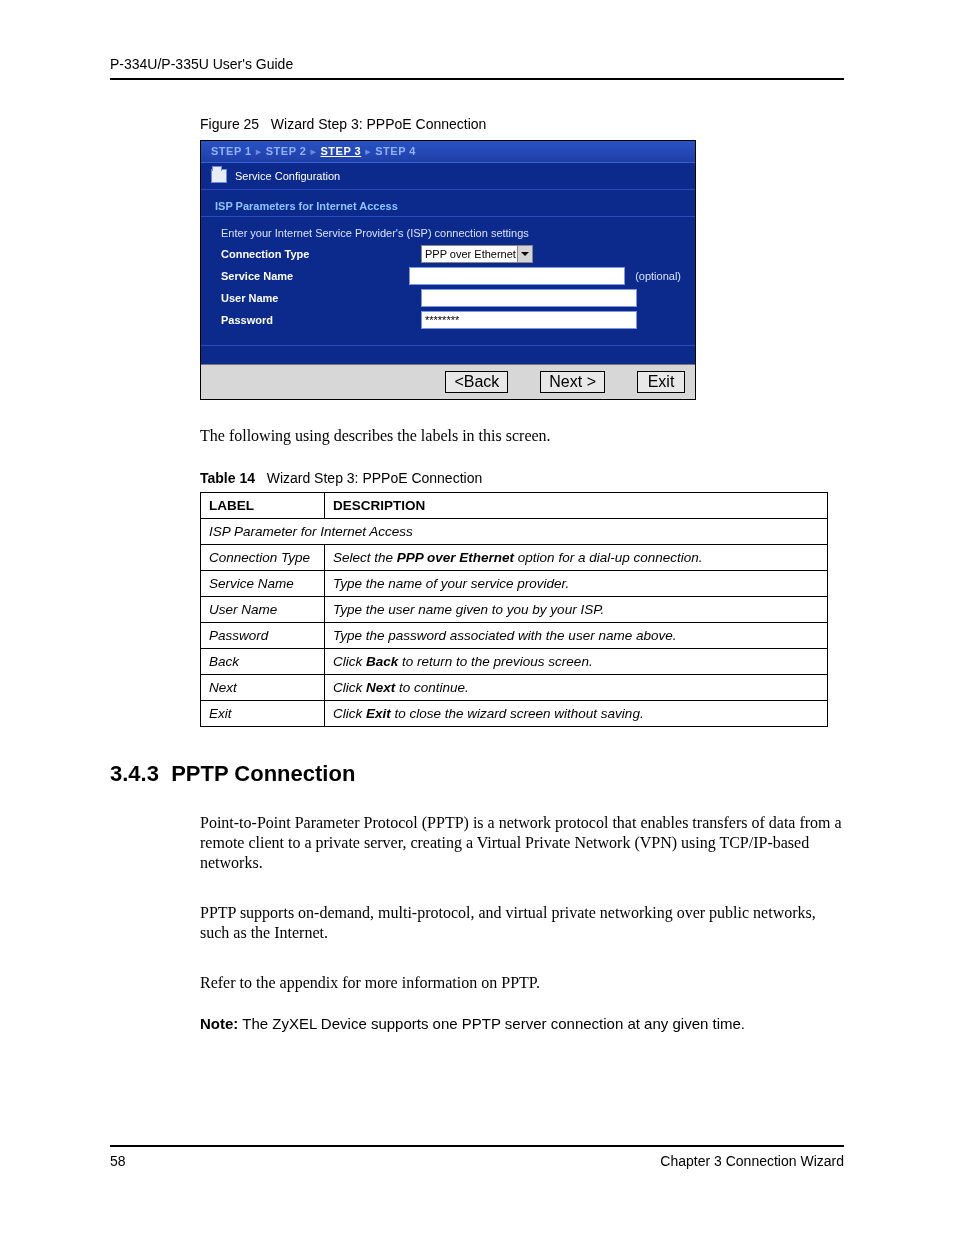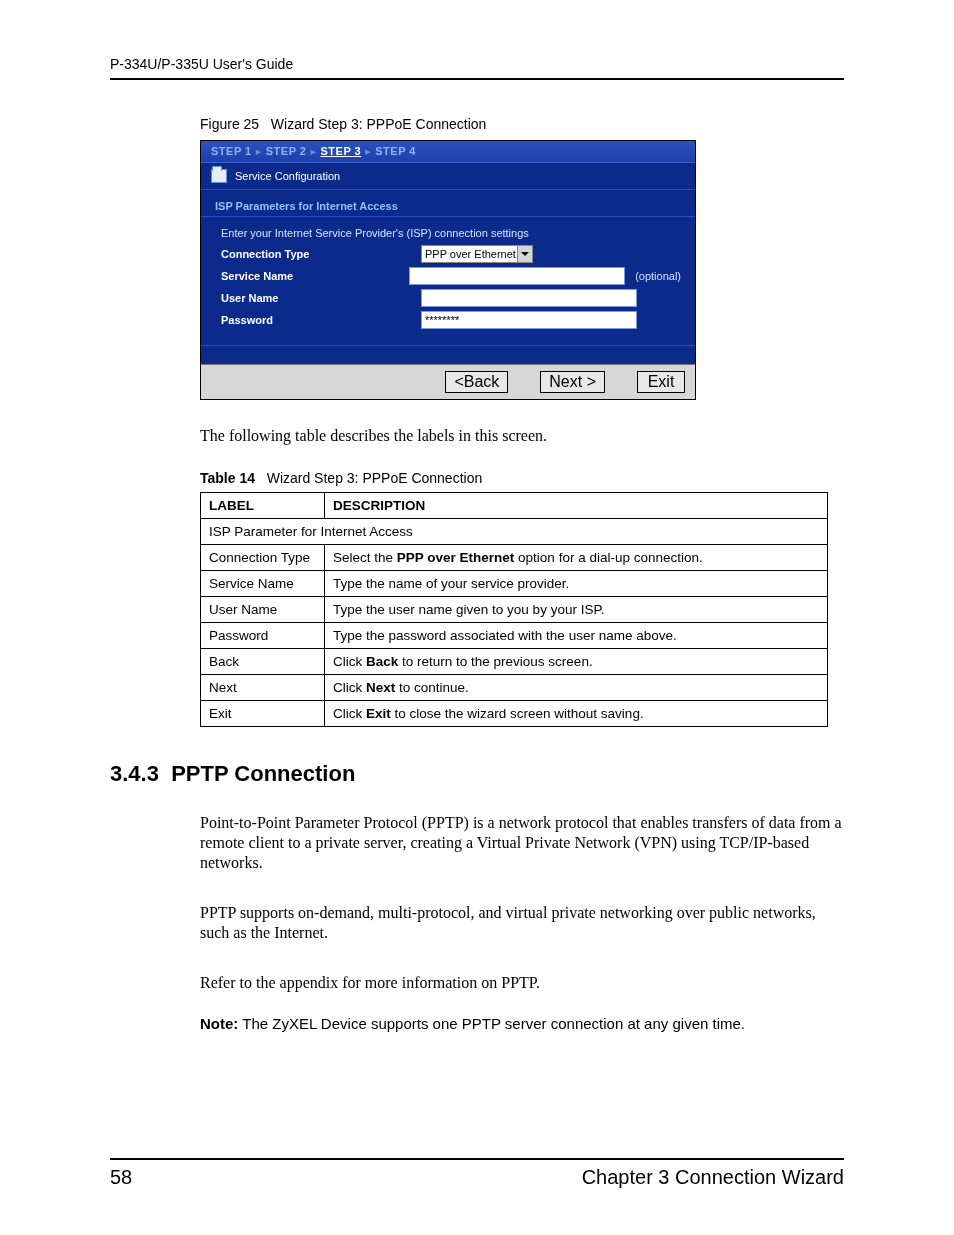--- a/index.html
+++ b/index.html
@@ -196,45 +196,46 @@
   table.label-table th {
     text-align: left;
     border: 1px solid #000;
     padding: 5px 8px;
     font-weight: bold;
   }
   table.label-table td {
     border: 1px solid #000;
     padding: 5px 8px;
     vertical-align: top;
+    font-style: italic;
   }
   .span-row td { padding: 5px 8px; }
   h2.section-heading {
     font-family: Arial, Helvetica, sans-serif;
     font-size: 22px;
     font-weight: bold;
     margin: 34px 0 0 0;
   }
   .note-line {
     font-family: Arial, Helvetica, sans-serif;
     font-size: 15px;
     margin: 22px 0 0 90px;
   }
   .note-line .bold { font-weight: bold; }
   .footer {
     position: absolute;
     left: 110px;
     right: 110px;
-    bottom: 46px;
+    bottom: 66px;
     border-top: 2px solid #000;
     padding-top: 6px;
     display: flex;
     justify-content: space-between;
     font-family: Arial, Helvetica, sans-serif;
-    font-size: 20px;
+    font-size: 14px;
   }
 </style>
 </head>
 <body>
 
 <div class="header-line">P-334U/P-335U User's Guide</div>
 
 <div class="fig-caption">
   <span class="bold">Figure 25</span>&nbsp;&nbsp;&nbsp;<span>Wizard Step 3: PPPoE Connection</span>
 </div>
@@ -285,21 +286,21 @@
 
     <hr class="wizard-hr">
   </div>
   <div class="wizard-footer">
     <div class="wizard-btn">&lt;Back</div>
     <div class="wizard-btn">Next &gt;</div>
     <div class="wizard-btn">Exit</div>
   </div>
 </div>
 
-<p class="para">The following table describes the labels in this screen.</p>
+<p class="para">The following using describes the labels in this screen.</p>
 
 <div class="table-caption">
   <span class="bold">Table 14</span>&nbsp;&nbsp;&nbsp;<span>Wizard Step 3: PPPoE Connection</span>
 </div>
 
 <table class="label-table">
   <thead>
     <tr>
       <th style="width:124px">LABEL</th>
       <th>DESCRIPTION</th>

